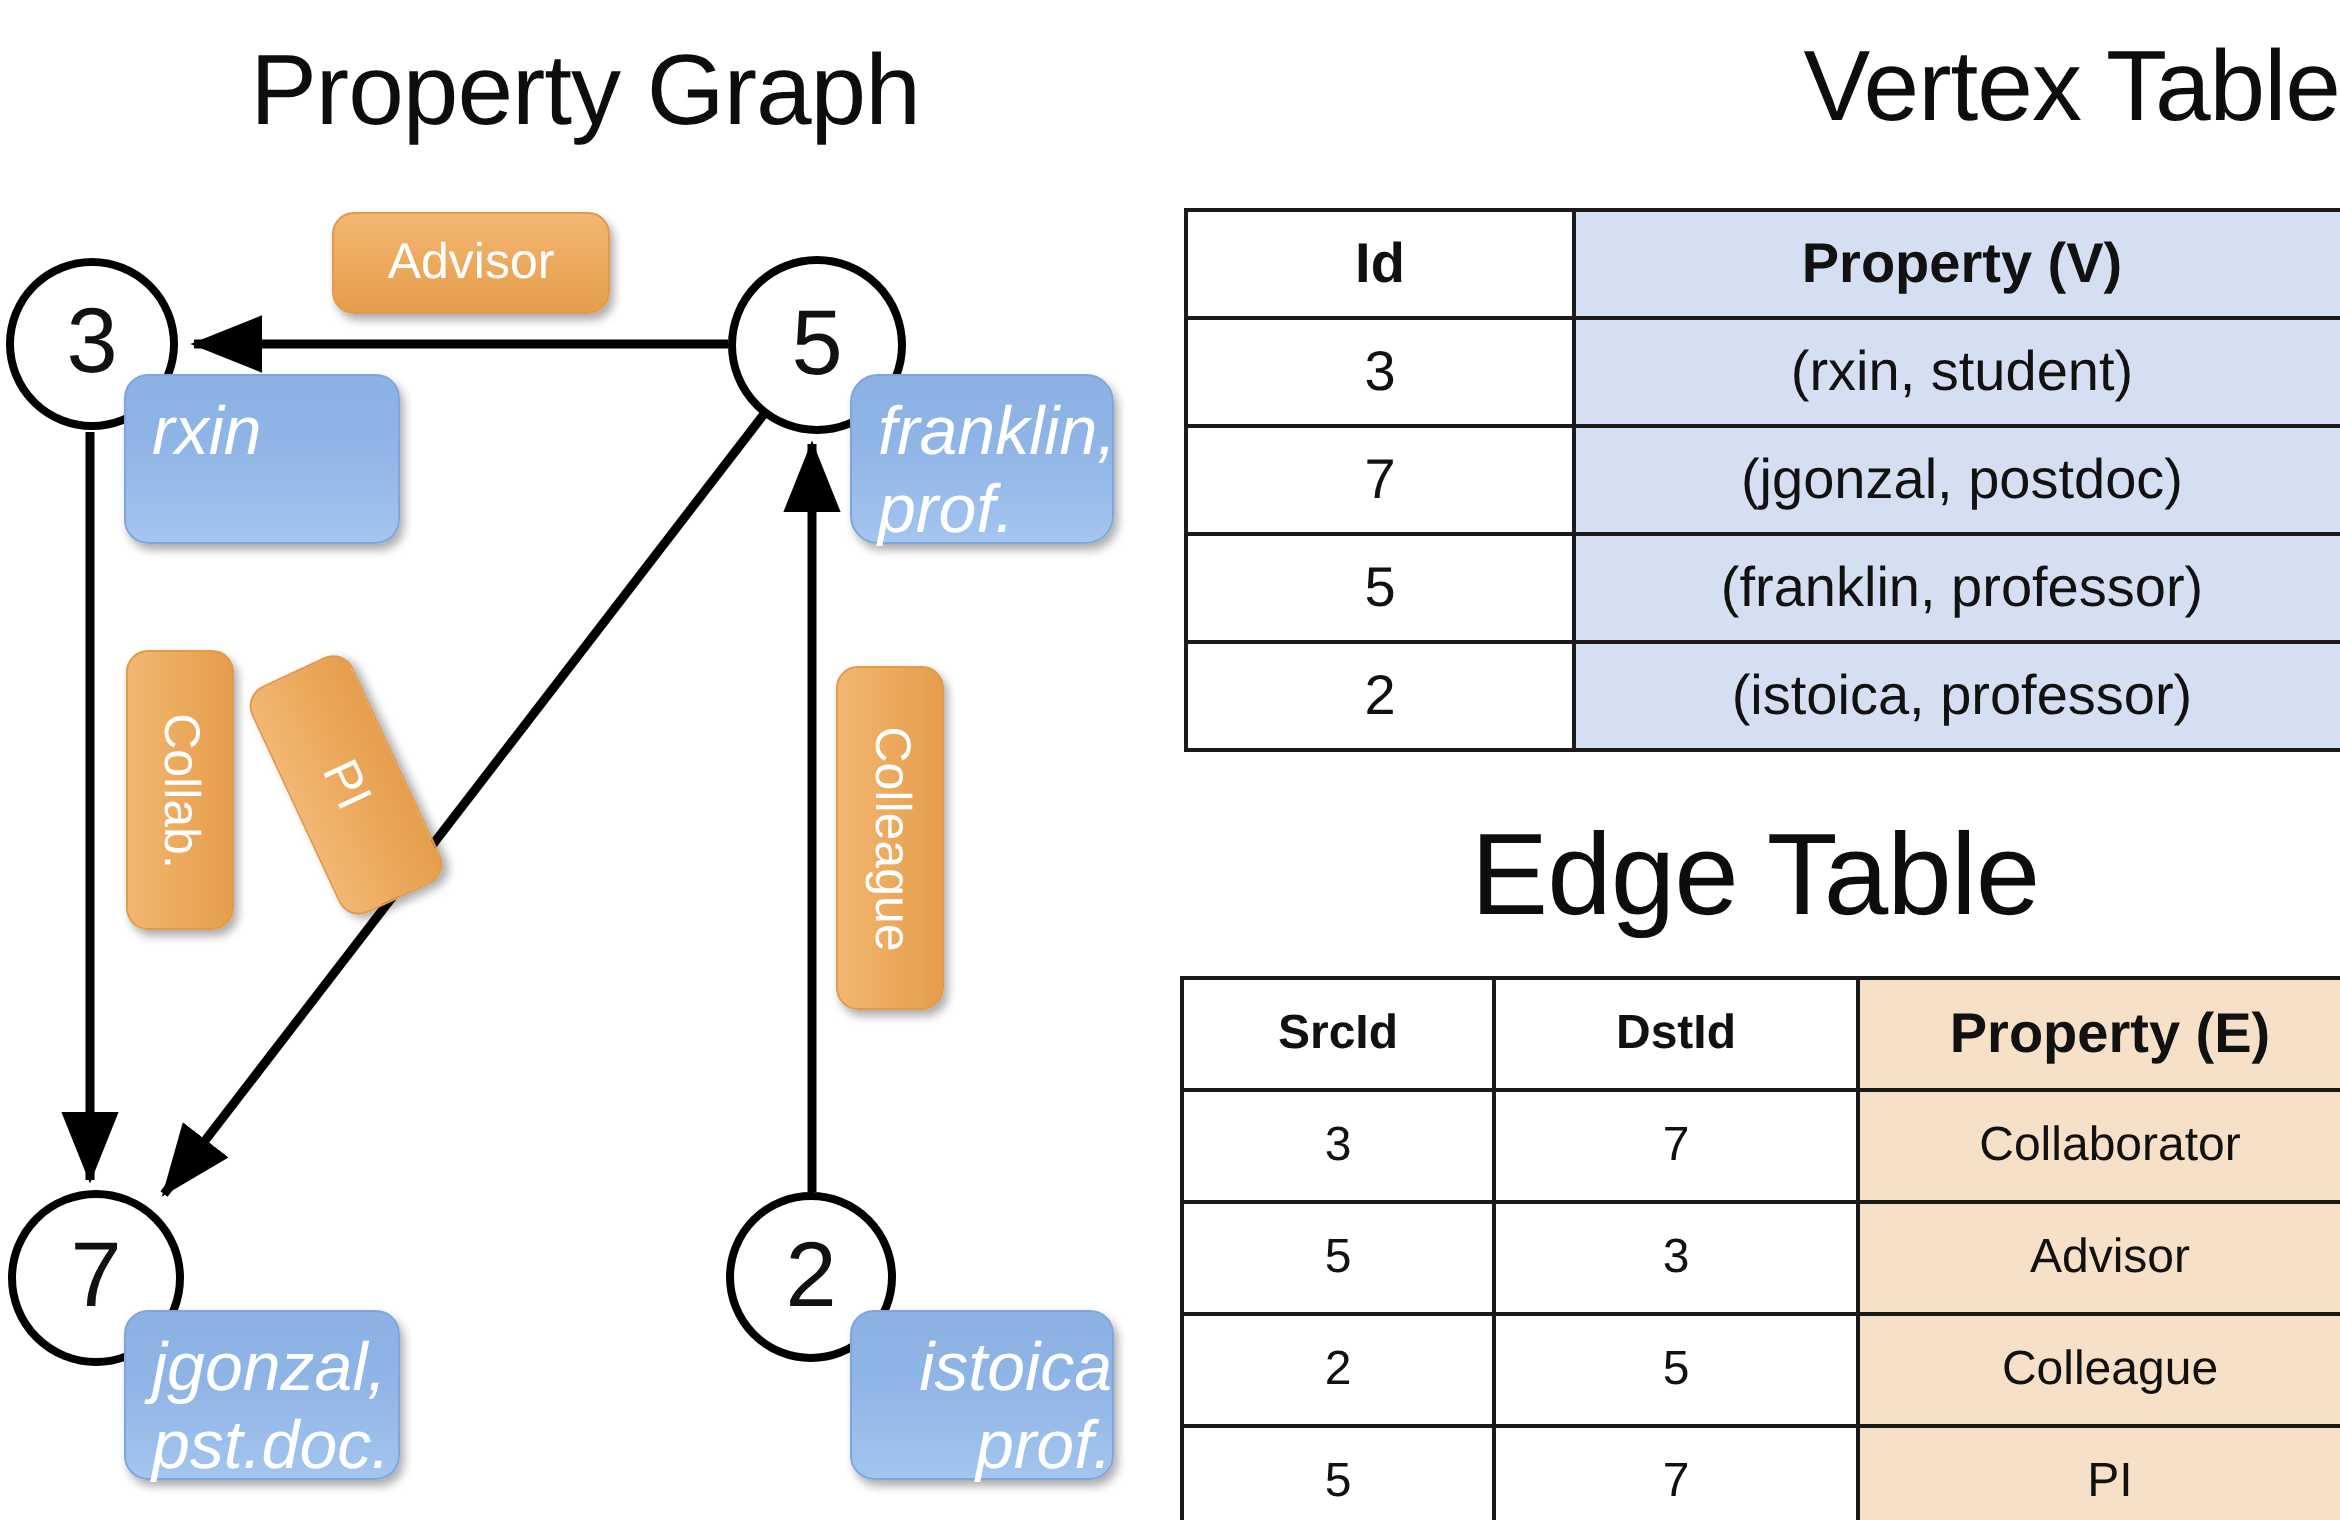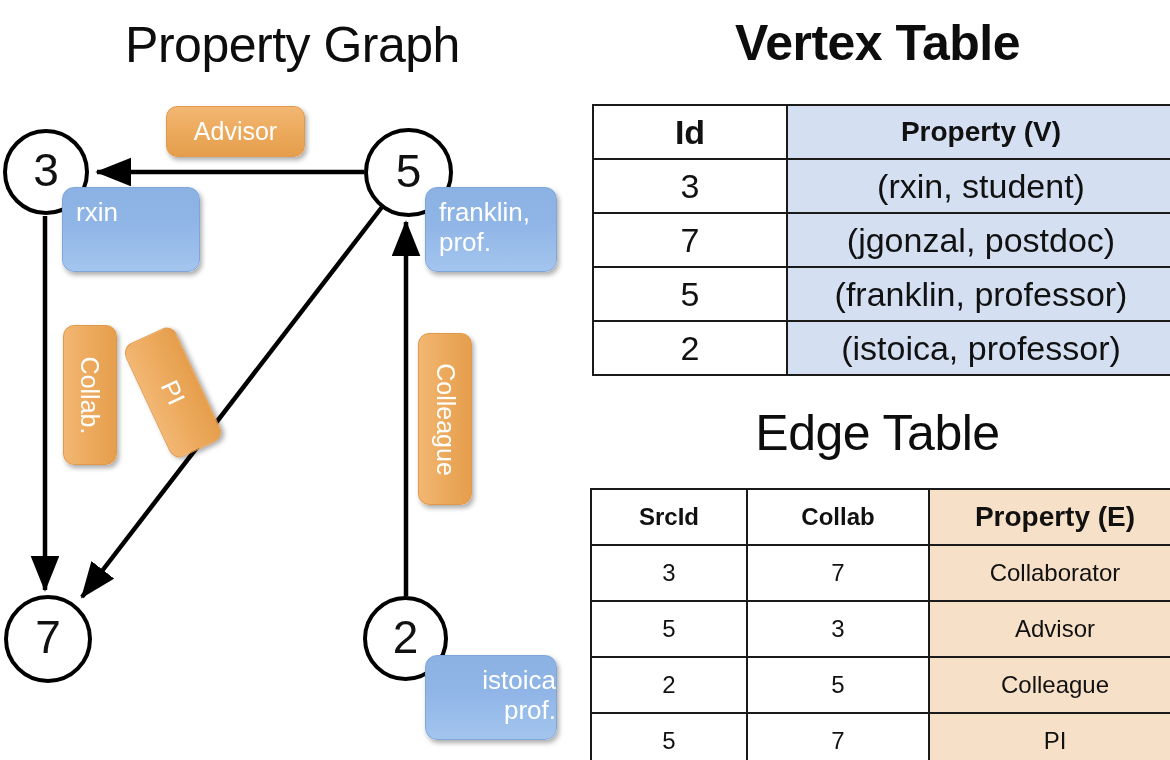--- a/index.html
+++ b/index.html
@@ -10,43 +10,44 @@
   }
   .stage{position:absolute;left:0;top:0;width:1170px;height:552px;}
 
   
   .title{
     position:absolute;font-weight:400;color:#0d0d0d;
     font-family:"Liberation Sans", sans-serif;
     letter-spacing:-0.5px;white-space:nowrap;
   }
   #title-property-graph{left:0;top:16px;width:585px;text-align:center;font-size:50px;}
-  #title-vertex-table{left:585px;top:14px;width:585px;text-align:center;font-size:50px;font-weight:bold;}
-  #title-edge-table{left:585px;top:404px;width:585px;text-align:center;font-size:50px;}
+  #title-vertex-table{left:585px;top:14px;width:585px;text-align:right;font-size:50px;}
+  #title-edge-table{left:585px;top:404px;width:585px;text-align:center;font-size:58px;}
 
   
   #graph-svg{position:absolute;left:0;top:0;width:585px;height:760px;}
 
   
   .node-circle{
     position:absolute;border:4px solid #000;border-radius:50%;
     background:#fff;box-sizing:border-box;
     display:flex;align-items:center;justify-content:center;
     font-size:46px;color:#111;line-height:1;
   }
   .node-circle span{transform:translateY(-2px);}
 
   
   .prop-box{
     position:absolute;border-radius:12px;box-sizing:border-box;
     background:linear-gradient(180deg,#8cb2e4 0%,#8fb4e6 40%,#a3c5ee 100%);
     box-shadow:2px 3px 5px rgba(0,0,0,0.33);
-    color:#ffffff;font-size:26px;line-height:1.16;
+    color:#ffffff;font-size:34px;line-height:1.16;
     padding:9px 0 0 13px;
     border:1px solid #7ea6db;
+    font-style:italic;
   }
 
   
   .edge-label{
     position:absolute;border-radius:11px;box-sizing:border-box;
     background:linear-gradient(180deg,#f2b773 0%,#edab5f 45%,#e59e4c 100%);
     box-shadow:2px 3px 5px rgba(0,0,0,0.33);
     color:#ffffff;font-size:25px;
     display:flex;align-items:center;justify-content:center;
     border:1px solid #e2994a;
@@ -64,21 +65,21 @@
   .tbl td,.tbl th{
     border:2px solid #1a1a1a;
     font-weight:400;color:#111;
     text-align:center;vertical-align:middle;
     font-family:"Liberation Sans", sans-serif;
   }
   .tbl th{font-weight:700;}
 
   
   #vertex-table{left:592px;top:104px;width:574px;}
-  #vertex-table th,#vertex-table td{height:50px;font-size:34px;}
+  #vertex-table th,#vertex-table td{height:50px;font-size:28px;}
   #vertex-table .col-id{width:190px;background:#ffffff;}
   #vertex-table .col-prop{width:384px;background:#d4e0f2;}
   #vertex-table th.col-prop{background:#d4e0f2;font-size:28px;}
 
   
   #edge-table{left:590px;top:488px;width:578px;}
   #edge-table th,#edge-table td{height:52px;font-size:24px;}
   #edge-table .col-src{width:152px;background:#ffffff;}
   #edge-table .col-dst{width:178px;background:#ffffff;}
   #edge-table .col-prop{width:248px;background:#f7e0c8;}
@@ -124,25 +125,29 @@
   </div>
 
   <div class="node-circle" style="left:363px;top:596px;width:85px;height:85px;">
     <span>2</span>
   </div>
 
   <div class="prop-box" style="left:62px;top:187px;width:138px;height:85px;">
     <div>rxin</div>
   </div>
 
-  <div class="prop-box" style="left:425px;top:187px;width:132px;height:85px;">
+  <div class="prop-box" style="left:425px;top:187px;width:132px;height:85px;border-radius:14px;">
     <div>franklin,</div>
     <div>prof.</div>
   </div>
 
+  <div class="prop-box" style="left:62px;top:655px;width:138px;height:85px;">
+    <div>jgonzal,</div>
+    <div>pst.doc.</div>
+  </div>
 
   <div class="prop-box" style="left:425px;top:655px;width:132px;height:85px;text-align:right;">
     <div>istoica</div>
     <div>prof.</div>
   </div>
 
   <div class="edge-label" style="left:166px;top:106px;width:139px;height:51px;">
     <span>Advisor</span>
   </div>
 
@@ -182,21 +187,21 @@
         <td class="col-id">2</td>
         <td class="col-prop">(istoica, professor)</td>
       </tr>
     </tbody>
   </table>
 
   <table class="tbl" id="edge-table">
     <thead>
       <tr>
         <th class="col-src">SrcId</th>
-        <th class="col-dst">Collab</th>
+        <th class="col-dst">DstId</th>
         <th class="col-prop">Property (E)</th>
       </tr>
     </thead>
     <tbody>
       <tr>
         <td class="col-src">3</td>
         <td class="col-dst">7</td>
         <td class="col-prop">Collaborator</td>
       </tr>
       <tr>

